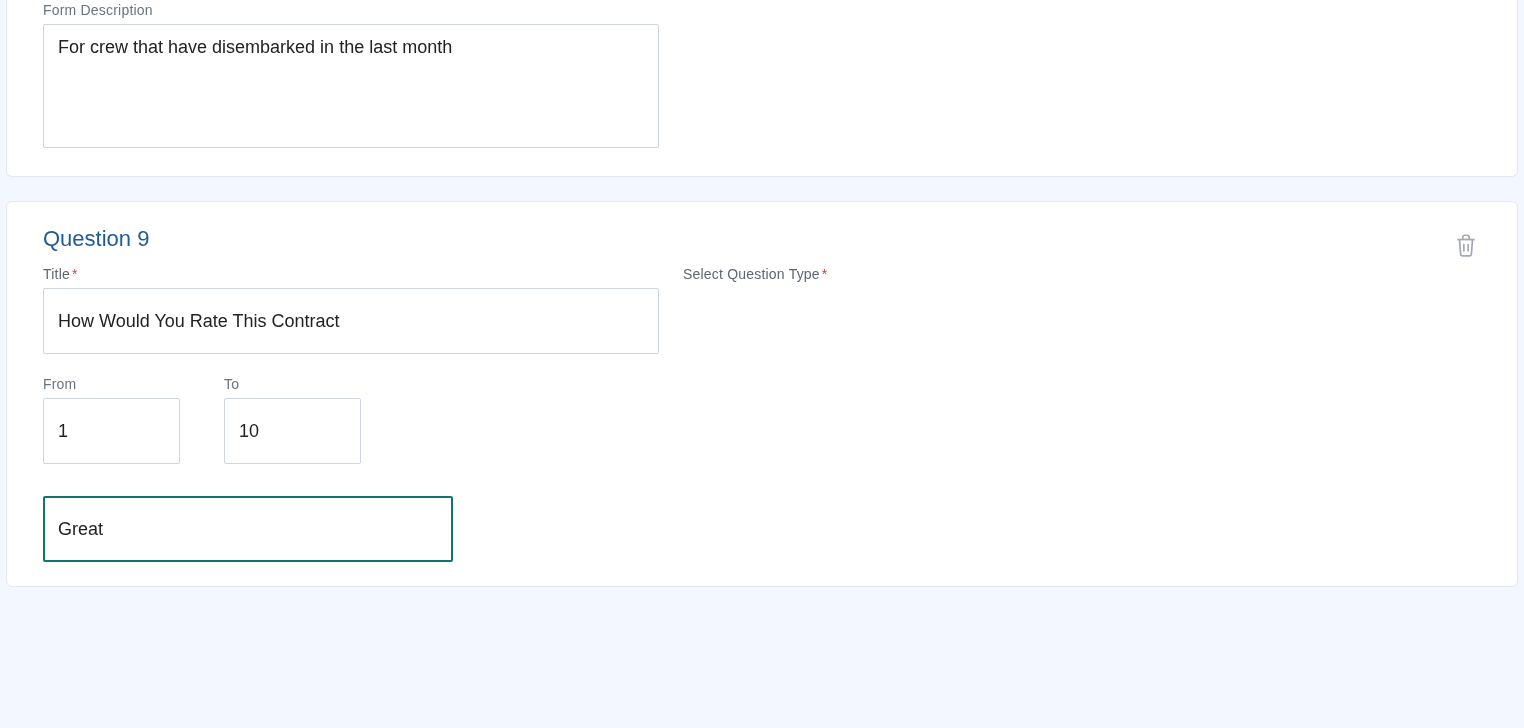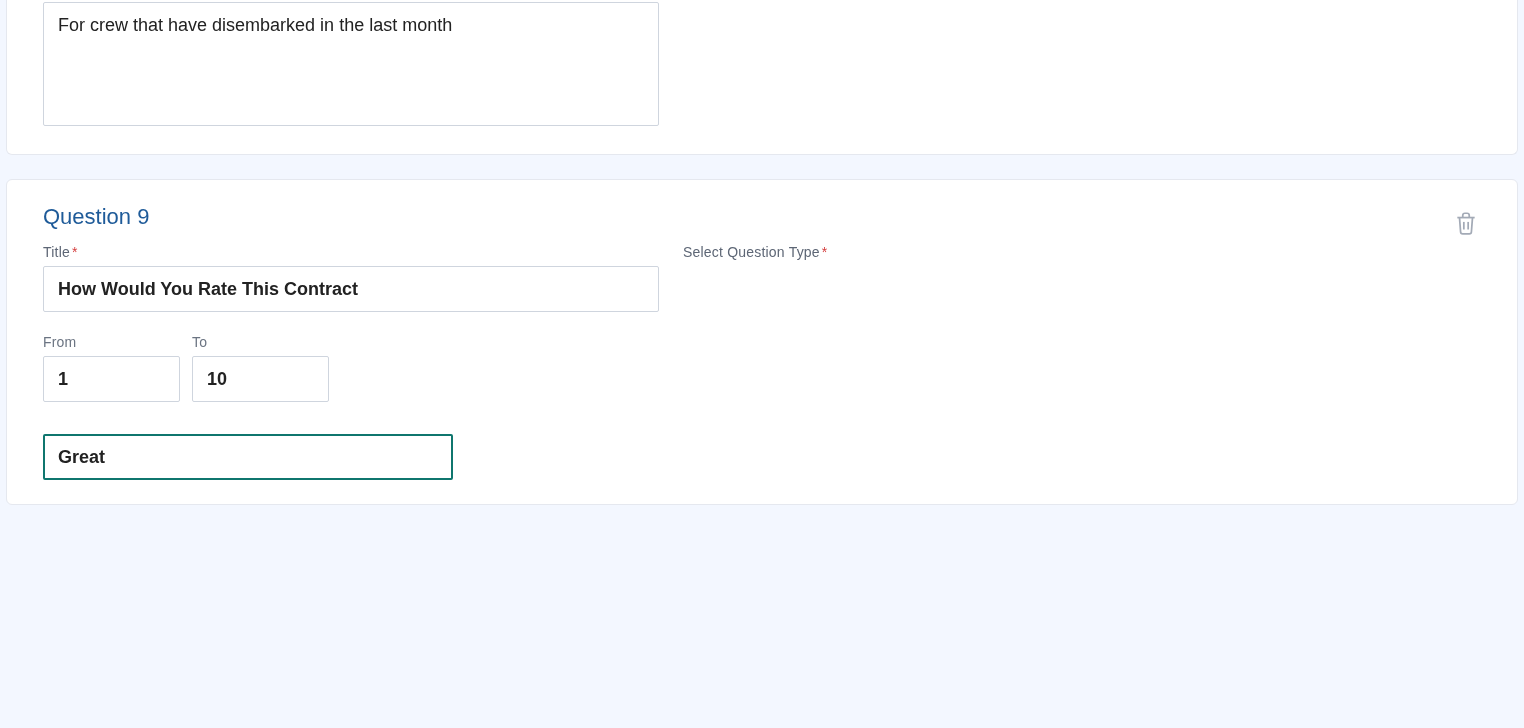--- a/index.html
+++ b/index.html
@@ -92,27 +92,28 @@
     position: absolute;
     top: 30px;
     right: 36px;
     width: 28px;
     height: 28px;
     color: #a3aab6;
     cursor: pointer;
   }
   .gap-v { margin-top: 22px; }
   .gap-v-sm { margin-top: 18px; }
-  .h-66 { height: 46px; font-weight: bold; }
+  .h-66 { height: 66px; }
 </style>
 </head>
 <body>
 
 <div class="card top">
   <div class="inner">
+    <span class="label light">Form Description</span>
     <textarea class="input" style="width: 616px;">For crew that have disembarked in the last month</textarea>
   </div>
 </div>
 
 <div class="card q">
   <div class="trash" title="Delete">
     <svg viewBox="0 0 24 24" width="26" height="26" fill="none" stroke="currentColor" stroke-width="1.6">
       <path d="M4 7h16"></path>
       <path d="M9 7V5a2 2 0 0 1 2-2h2a2 2 0 0 1 2 2v2"></path>
       <path d="M6 7l1 13a2 2 0 0 0 2 2h6a2 2 0 0 0 2-2l1-13"></path>
@@ -132,21 +133,21 @@
         <input class="input h-66" value="How Would You Rate This Contract" style="">
       </div>
 
       <div class="col w-sel">
         <span class="label">
           <span>Select Question Type</span><span class="req">*</span>
         </span>
       </div>
     </div>
 
-    <div class="row gap-v" style="gap:12px">
+    <div class="row gap-v" style="gap:44px">
       <div class="col w-num">
         <span class="label light">From</span>
         <input class="input h-66" style="text-align: left;" value="1">
       </div>
       <div class="col w-num">
         <span class="label light">To</span>
         <input class="input h-66" value="10" style="">
       </div>
     </div>
 

